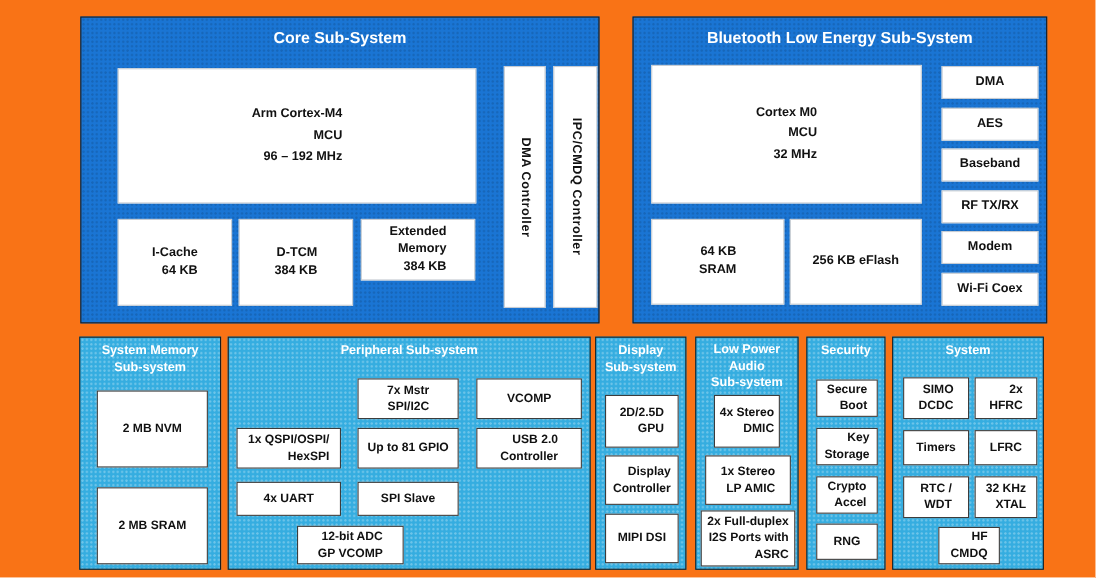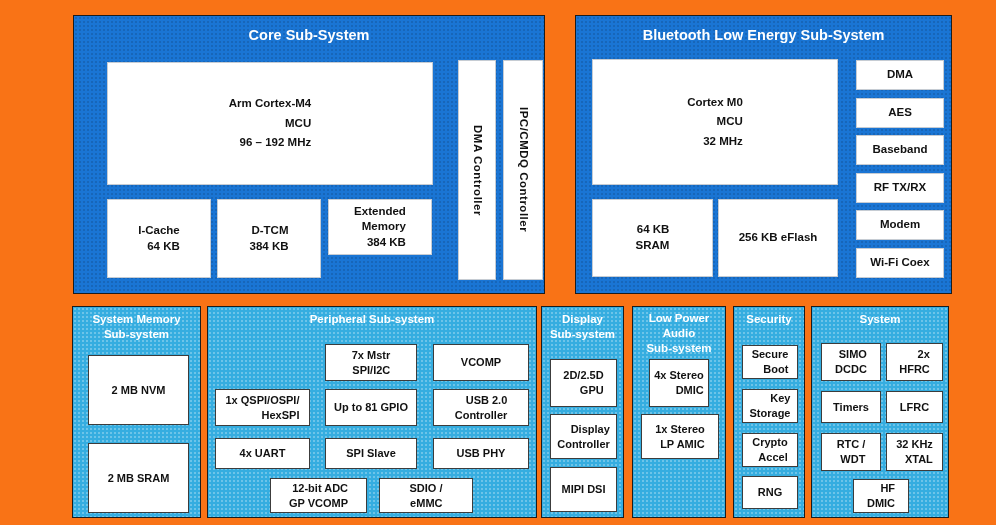--- a/index.html
+++ b/index.html
@@ -85,45 +85,45 @@
     <div class="box bottom" style="left:117px;top:37px;width:92px;height:37px">7x Mstr
 SPI/I2C</div>
     <div class="box bottom" style="left:225px;top:37px;width:96px;height:37px">VCOMP</div>
     <div class="box bottom" style="left:7px;top:82px;width:95px;height:37px">1x QSPI/OSPI/
 HexSPI</div>
     <div class="box bottom" style="left:117px;top:82px;width:92px;height:37px">Up to 81 GPIO</div>
     <div class="box bottom" style="left:225px;top:82px;width:96px;height:37px">USB 2.0
 Controller</div>
     <div class="box bottom" style="left:7px;top:131px;width:95px;height:31px">4x UART</div>
     <div class="box bottom" style="left:117px;top:131px;width:92px;height:31px">SPI Slave</div>
-    <div class="box bottom" style="left:225px;top:131px;width:96px;height:31px">USB PHY</div>
     <div class="box bottom" style="left:62px;top:171px;width:97px;height:35px">12-bit ADC
 GP VCOMP</div>
-    <div class="box bottom" style="left:171px;top:171px;width:94px;height:35px">SDIO /
-eMMC</div>
   </div>
 
   <div class="panel light" style="left:541px;top:306px;width:83px;height:212px">
     <div class="ptitle small-title">Display
 Sub-system</div>
     <div class="box bottom" style="left:8px;top:52px;width:67px;height:48px">2D/2.5D
 GPU</div>
     <div class="box bottom" style="left:8px;top:107px;width:67px;height:45px">Display
 Controller</div>
     <div class="box bottom" style="left:8px;top:160px;width:67px;height:45px">MIPI DSI</div>
   </div>
 
   <div class="panel light" style="left:632px;top:306px;width:94px;height:212px">
     <div class="ptitle small-title" style="top:4px">Low Power
 Audio
 Sub-system</div>
     <div class="box bottom" style="left:16px;top:52px;width:60px;height:48px">4x Stereo
 DMIC</div>
     <div class="box bottom" style="left:8px;top:107px;width:78px;height:45px">1x Stereo
 LP AMIC</div>
+    <div class="box bottom tight" style="left:4px;top:157px;width:86px;height:51px">2x Full-duplex
+I2S Ports with
+ASRC</div>
   </div>
 
   <div class="panel light" style="left:733px;top:306px;width:72px;height:212px">
     <div class="ptitle small-title">Security</div>
     <div class="box bottom" style="left:8px;top:38px;width:56px;height:34px">Secure
 Boot</div>
     <div class="box bottom" style="left:8px;top:82px;width:56px;height:34px">Key
 Storage</div>
     <div class="box bottom" style="left:8px;top:126px;width:56px;height:34px">Crypto
 Accel</div>
@@ -136,16 +136,16 @@
 DCDC</div>
     <div class="box bottom" style="left:74px;top:36px;width:57px;height:38px">2x
 HFRC</div>
     <div class="box bottom" style="left:9px;top:84px;width:60px;height:32px">Timers</div>
     <div class="box bottom" style="left:74px;top:84px;width:57px;height:32px">LFRC</div>
     <div class="box bottom" style="left:9px;top:126px;width:60px;height:38px">RTC /
 WDT</div>
     <div class="box bottom" style="left:74px;top:126px;width:57px;height:38px">32 KHz
 XTAL</div>
     <div class="box bottom" style="left:41px;top:172px;width:56px;height:34px">HF
-DMIC</div>
+CMDQ</div>
   </div>
 
 </div>
 
 </body></html>

